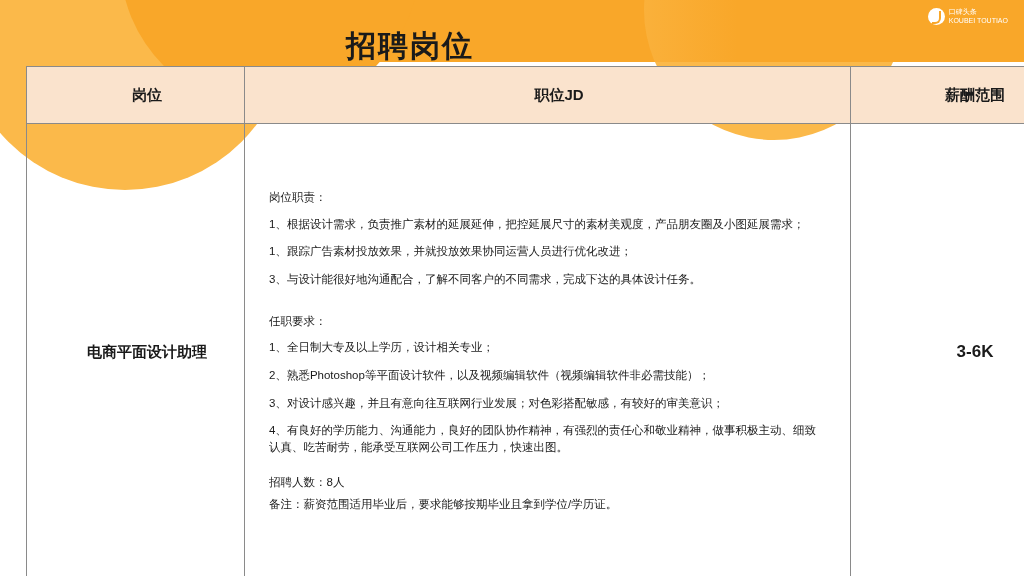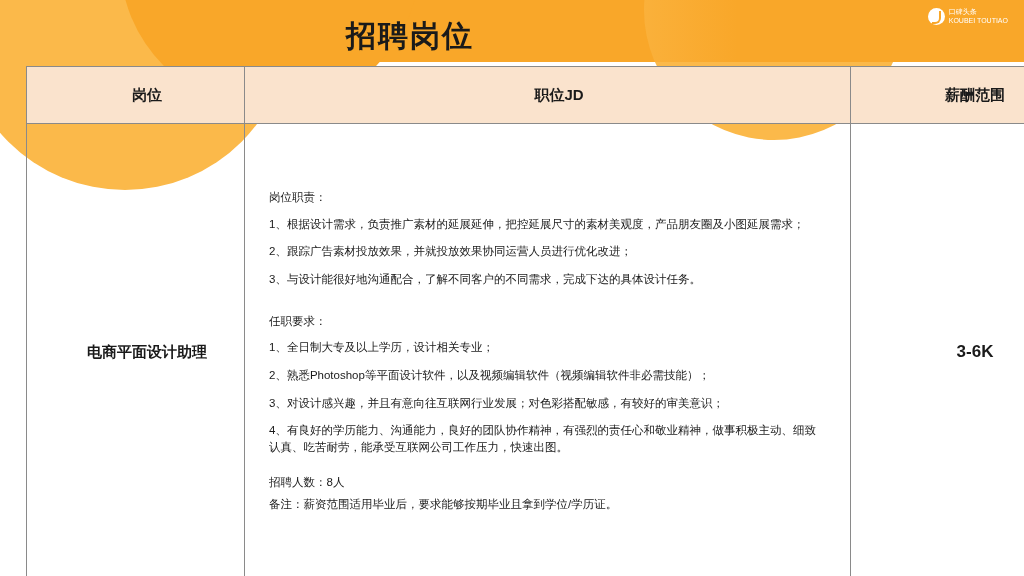--- a/index.html
+++ b/index.html
@@ -49,21 +49,21 @@
   }
   .bg-fade {
     position: absolute;
     left: 0; top: 0;
     width: 1024px; height: 62px;
     z-index: 2;
     background: linear-gradient(90deg, rgba(249,167,41,0) 0%, rgba(249,167,41,0) 55%, rgba(249,167,41,1) 72%, rgba(249,167,41,1) 100%);
   }
   .page-title {
     position: absolute;
-    left: 0; top: 16px;
+    left: 0; top: 26px;
     width: 820px;
     text-align: center;
     font-size: 30px;
     font-weight: bold;
     color: #1a1a1a;
     letter-spacing: 2px;
     z-index: 5;
   }
   .logo {
     position: absolute;
@@ -192,21 +192,21 @@
         <th class="col-jd">职位JD</th>
         <th class="col-sal">薪酬范围</th>
       </tr>
     </thead>
     <tbody>
       <tr>
         <td class="pos-cell">电商平面设计助理</td>
         <td class="jd-cell">
           <p class="jd-head">岗位职责：</p>
           <p class="jd-line">1、根据设计需求，负责推广素材的延展延伸，把控延展尺寸的素材美观度，产品朋友圈及小图延展需求；</p>
-          <p class="jd-line">2、跟踪广告素材投放效果，并就投放效果协同运营人员进行优化改进；</p>
+          <p class="jd-line">1、跟踪广告素材投放效果，并就投放效果协同运营人员进行优化改进；</p>
           <p class="jd-line">3、与设计能很好地沟通配合，了解不同客户的不同需求，完成下达的具体设计任务。</p>
           <div class="jd-gap"></div>
           <p class="jd-head">任职要求：</p>
           <p class="jd-line">1、全日制大专及以上学历，设计相关专业；</p>
           <p class="jd-line">2、熟悉Photoshop等平面设计软件，以及视频编辑软件（视频编辑软件非必需技能）；</p>
           <p class="jd-line">3、对设计感兴趣，并且有意向往互联网行业发展；对色彩搭配敏感，有较好的审美意识；</p>
           <p class="jd-line tight">4、有良好的学历能力、沟通能力，良好的团队协作精神，有强烈的责任心和敬业精神，做事积极主动、细致认真、吃苦耐劳，能承受互联网公司工作压力，快速出图。</p>
           <div class="jd-gap"></div>
           <p class="jd-kv">
             <b>招聘人数：</b><span>8人</span>

